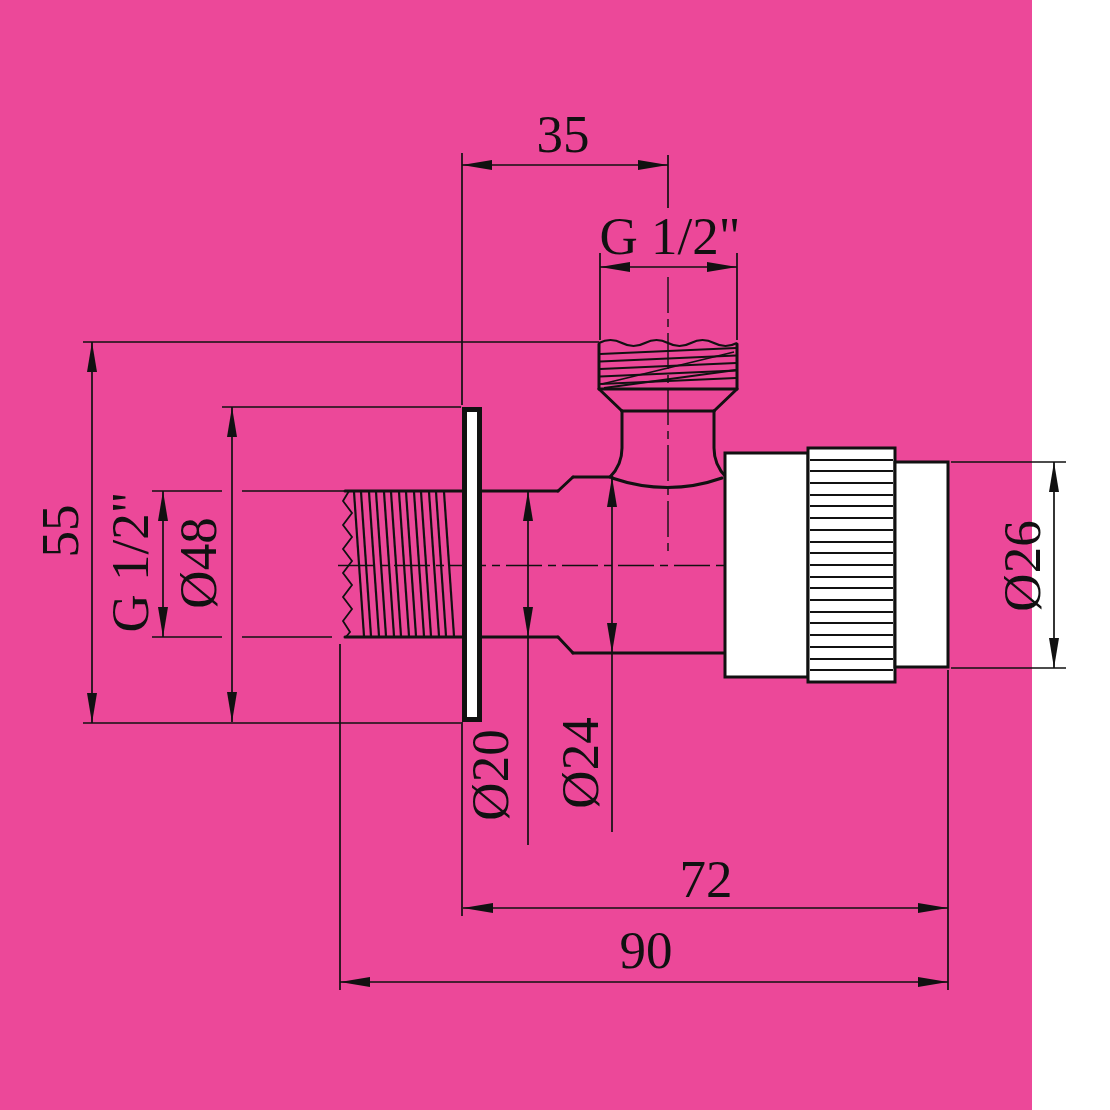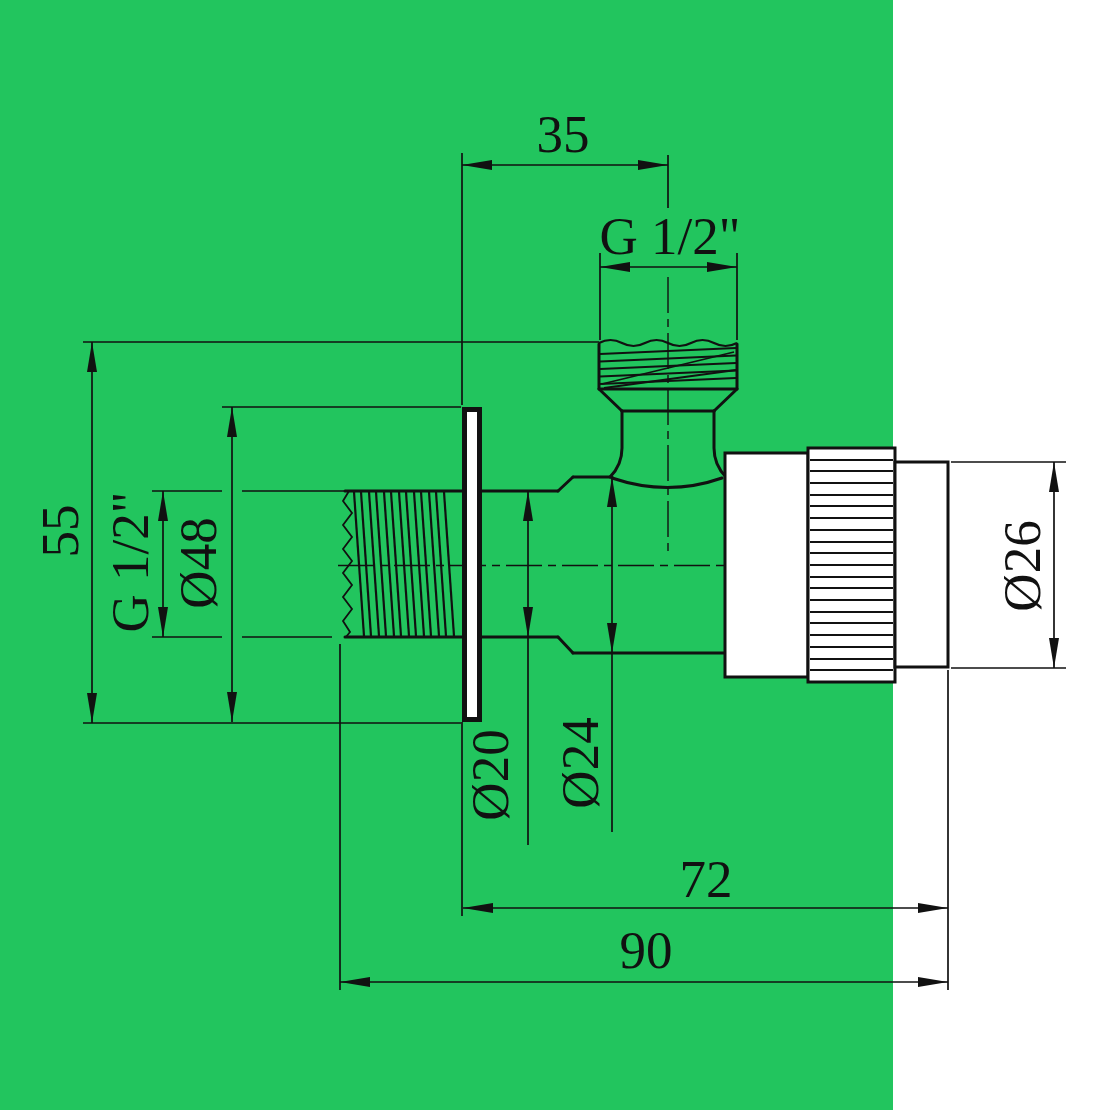--- a/index.html
+++ b/index.html
@@ -5,23 +5,23 @@
   html, body {
     margin: 0;
     padding: 0;
     width: 1110px;
     height: 1110px;
     background: #ffffff;
     overflow: hidden;
   }
   .drawing-wrap {
     position: relative;
-    width: 893px;
+    width: 1032px;
     height: 1110px;
-    background: #22c55e;
+    background: #ec4899;
   }
   svg { display: block; }
   .outline { stroke: #111111; stroke-width: 3; fill: none; stroke-linecap: round; }
   .outline-fill { stroke: #111111; stroke-width: 3; fill: #ffffff; }
   .heavy { stroke: #111111; stroke-width: 5; fill: #ffffff; }
   .thread-line { stroke: #111111; stroke-width: 2.2; fill: none; }
   .thread-fine { stroke: #111111; stroke-width: 1.8; fill: none; }
   .knurl-line { stroke: #111111; stroke-width: 2.2; fill: none; }
   .dim { stroke: #111111; stroke-width: 1.7; fill: none; }
   .arrow { fill: #111111; stroke: none; }

